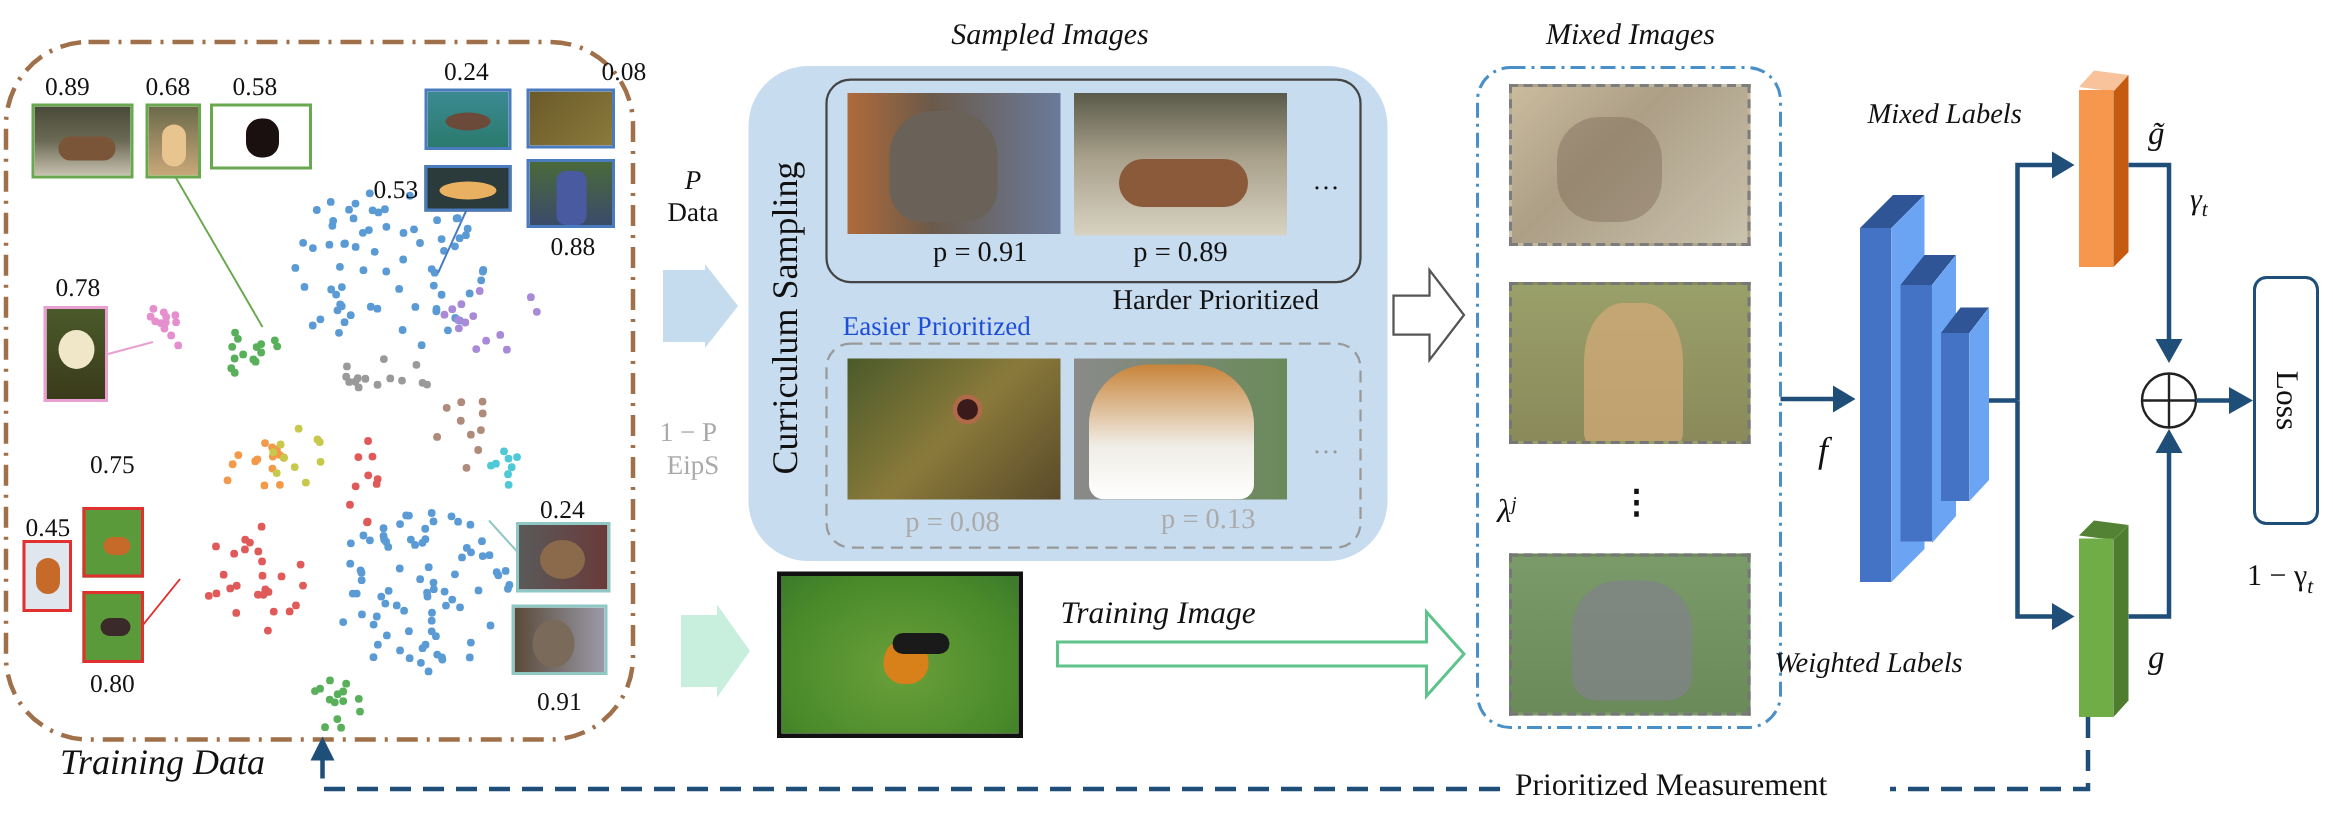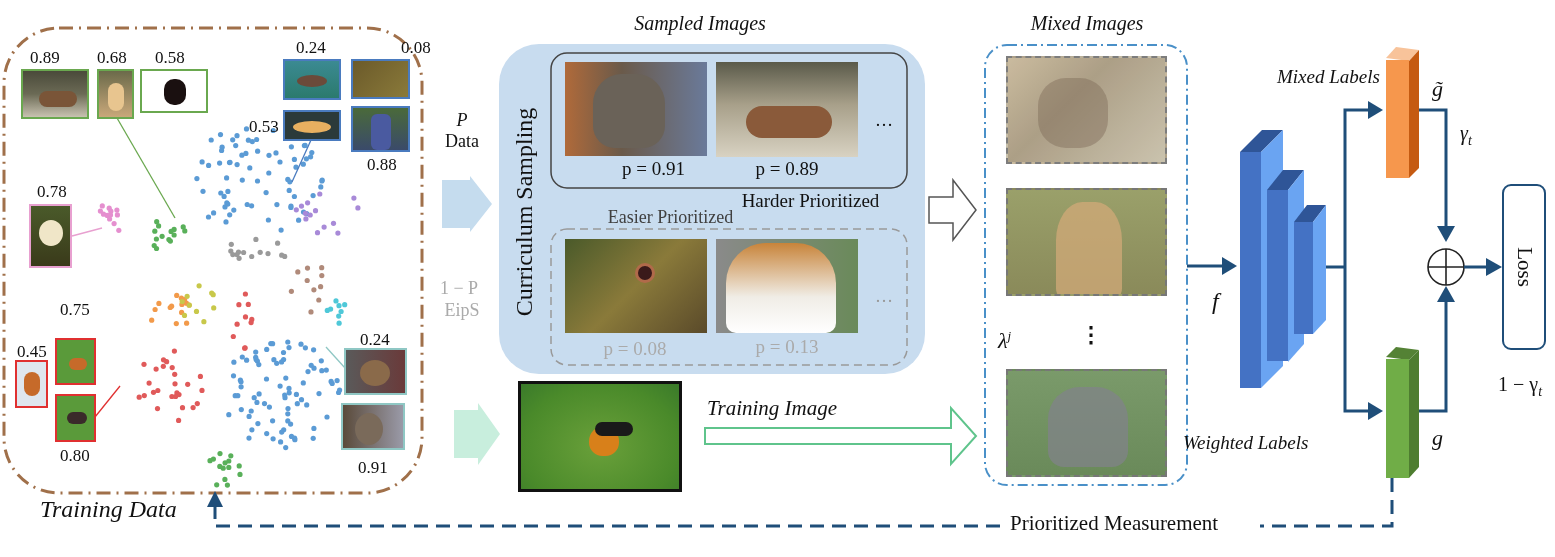--- a/index.html
+++ b/index.html
@@ -468,31 +468,31 @@
   <div class="photo" style="left:28px;top:12px;width:72px;height:74px;background:#6a6258;border-radius:40% 40% 30% 30%;"></div>
 </div>
 <div class="photo" style="left:716px;top:62px;width:142px;height:95px;background:linear-gradient(180deg,#5a5a4a 0%,#a8a08a 45%,#d8d2c2 100%);">
   <div class="photo" style="left:30px;top:44px;width:86px;height:32px;background:#8a5a3a;border-radius:16px;"></div>
 </div>
 <div class="abs" style="left:875px;top:110px;font-size:18px;">…</div>
 <div class="abs lbl" style="left:585px;top:158px;width:100px;font-size:19px;text-align:right;">p = 0.91</div>
 <div class="abs lbl" style="left:737px;top:158px;width:100px;font-size:19px;">p = 0.89</div>
 <div class="abs lbl" style="left:728px;top:190px;width:165px;font-size:19px;">Harder Prioritized</div>
 
-<div class="abs lbl" style="left:593px;top:207px;width:155px;font-size:18px;color:#404040;">Easier Prioritized</div>
+<div class="abs lbl" style="left:547px;top:207px;width:155px;font-size:18px;color:#1d4ed8;">Easier Prioritized</div>
 
 <div class="photo" style="left:565px;top:239px;width:142px;height:94px;background:linear-gradient(135deg,#4a5a2a 0%,#8a7a3a 50%,#5a4a2a 100%);">
   <div class="photo" style="left:70px;top:24px;width:14px;height:14px;background:#3a1a1a;border-radius:50%;border:3px solid #b06a4a;"></div>
 </div>
 <div class="photo" style="left:716px;top:239px;width:142px;height:94px;background:linear-gradient(90deg,#8a8a8a 0%,#6a8a5a 100%);">
   <div class="photo" style="left:10px;top:4px;width:110px;height:90px;background:linear-gradient(180deg,#c8843a 0%,#f0ede6 60%,#ffffff 100%);border-radius:40px 40px 10px 10px;"></div>
 </div>
 <div class="abs" style="left:875px;top:286px;font-size:18px;color:#999;">…</div>
 <div class="abs lbl" style="left:585px;top:338px;width:100px;font-size:19px;color:#aaa;">p = 0.08</div>
-<div class="abs lbl" style="left:737px;top:336px;width:100px;font-size:19px;color:#aaa;">p = 0.13</div>
+<div class="abs lbl" style="left:737px;top:336px;width:100px;font-size:19px;color:#aaa;text-align:right;">p = 0.13</div>
 
 <div class="photo" style="left:518px;top:381px;width:164px;height:111px;box-sizing:border-box;border:3px solid #111;background:radial-gradient(ellipse at 50% 60%,#6aa03a 0%,#4a8a2a 70%,#3a7a2a 100%);">
   <div class="photo" style="left:68px;top:42px;width:30px;height:30px;background:#d8801a;border-radius:50% 50% 45% 45%;"></div>
   <div class="photo" style="left:74px;top:38px;width:38px;height:14px;background:#1a1a1a;border-radius:8px;"></div>
 </div>
 <div class="abs it" style="left:707px;top:396px;font-size:21px;">Training Image</div>
 
 <div class="abs lbl it" style="left:1012px;top:12px;width:150px;font-size:20px;">Mixed Images</div>
 <div class="photo" style="left:1006px;top:56px;width:161px;height:108px;border:2px dashed #777;box-sizing:border-box;background:linear-gradient(135deg,#c8b89a 0%,#a89a80 40%,#c8c0aa 100%);opacity:.95;">
   <div class="photo" style="left:30px;top:20px;width:70px;height:70px;background:rgba(120,100,80,.45);border-radius:40%;"></div>
@@ -500,21 +500,21 @@
 <div class="photo" style="left:1006px;top:188px;width:161px;height:108px;border:2px dashed #777;box-sizing:border-box;background:linear-gradient(180deg,#9aa06a 0%,#8a8a5a 100%);">
   <div class="photo" style="left:48px;top:12px;width:66px;height:96px;background:rgba(210,170,120,.75);border-radius:40% 40% 10% 10%;"></div>
 </div>
 <div class="abs it" style="left:998px;top:328px;font-size:22px;"><span>λ</span><sup style="font-size:13px;">j</sup></div>
 <div class="abs" style="left:1080px;top:322px;font-size:22px;font-weight:bold;">⋮</div>
 <div class="photo" style="left:1006px;top:369px;width:161px;height:108px;border:2px dashed #777;box-sizing:border-box;background:linear-gradient(180deg,#7a9a6a 0%,#6a8a5a 100%);">
   <div class="photo" style="left:40px;top:16px;width:80px;height:80px;background:rgba(130,130,140,.7);border-radius:40% 40% 20% 20%;"></div>
 </div>
 
 <div class="abs it" style="left:1212px;top:288px;font-size:24px;">f</div>
-<div class="abs it" style="left:1245px;top:66px;font-size:19px;margin-left:32px;">Mixed Labels</div>
+<div class="abs it" style="left:1245px;top:66px;font-size:19px;">Mixed Labels</div>
 <div class="abs it" style="left:1432px;top:76px;font-size:22px;">g̃</div>
 <div class="abs it" style="left:1460px;top:122px;font-size:20px;"><span>γ</span><sub style="font-size:14px;">t</sub></div>
 <div class="abs it" style="left:1183px;top:432px;font-size:19px;">Weighted Labels</div>
 <div class="abs it" style="left:1432px;top:425px;font-size:22px;">g</div>
 <div class="abs" style="left:1462px;top:373px;font-size:20px;margin-left:36px;"><span>1 − γ</span><sub class="it" style="font-size:14px;">t</sub></div>
 
 <div class="abs" style="left:1484px;top:254px;width:80px;height:26px;transform:rotate(90deg);font-size:21px;text-align:center;">Loss</div>
 
 <div class="abs" style="left:1010px;top:511px;font-size:21px;">Prioritized Measurement</div>
 

